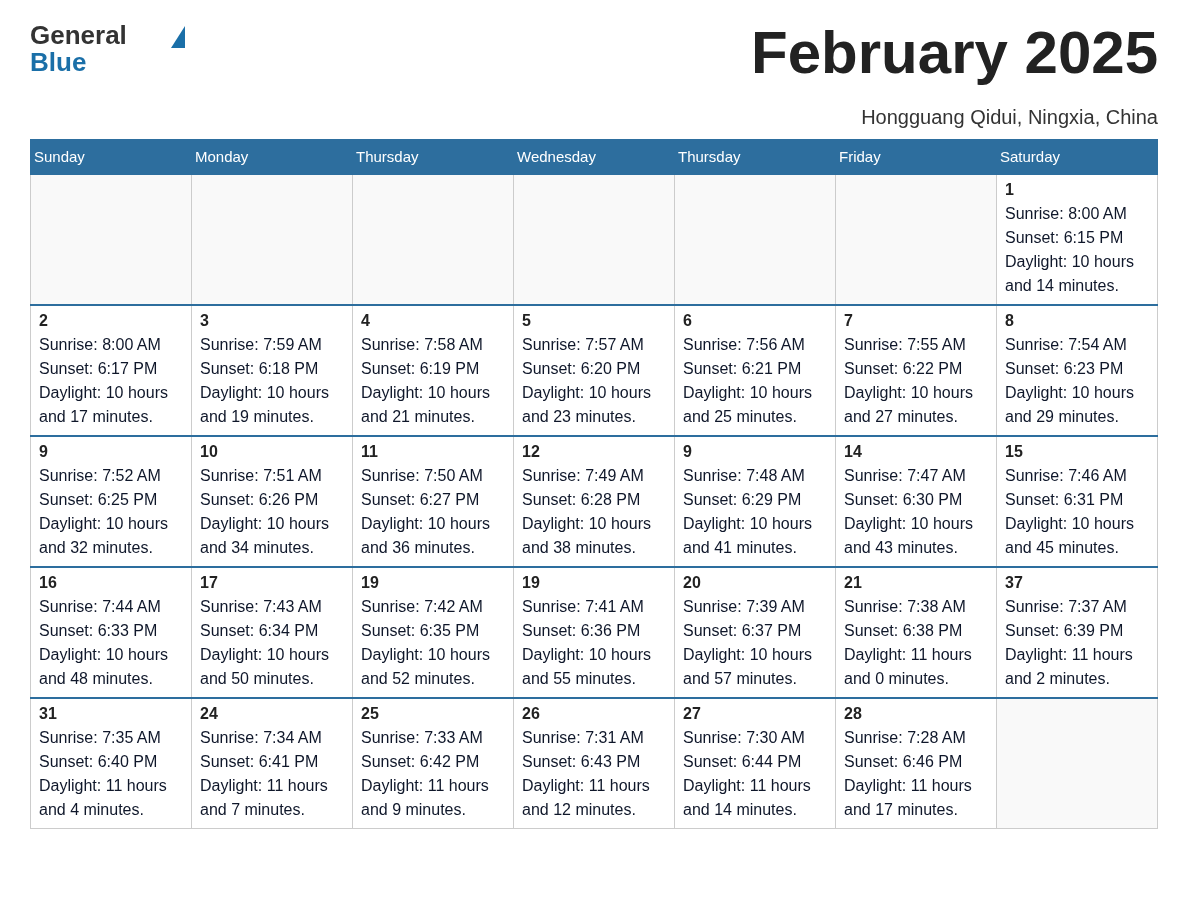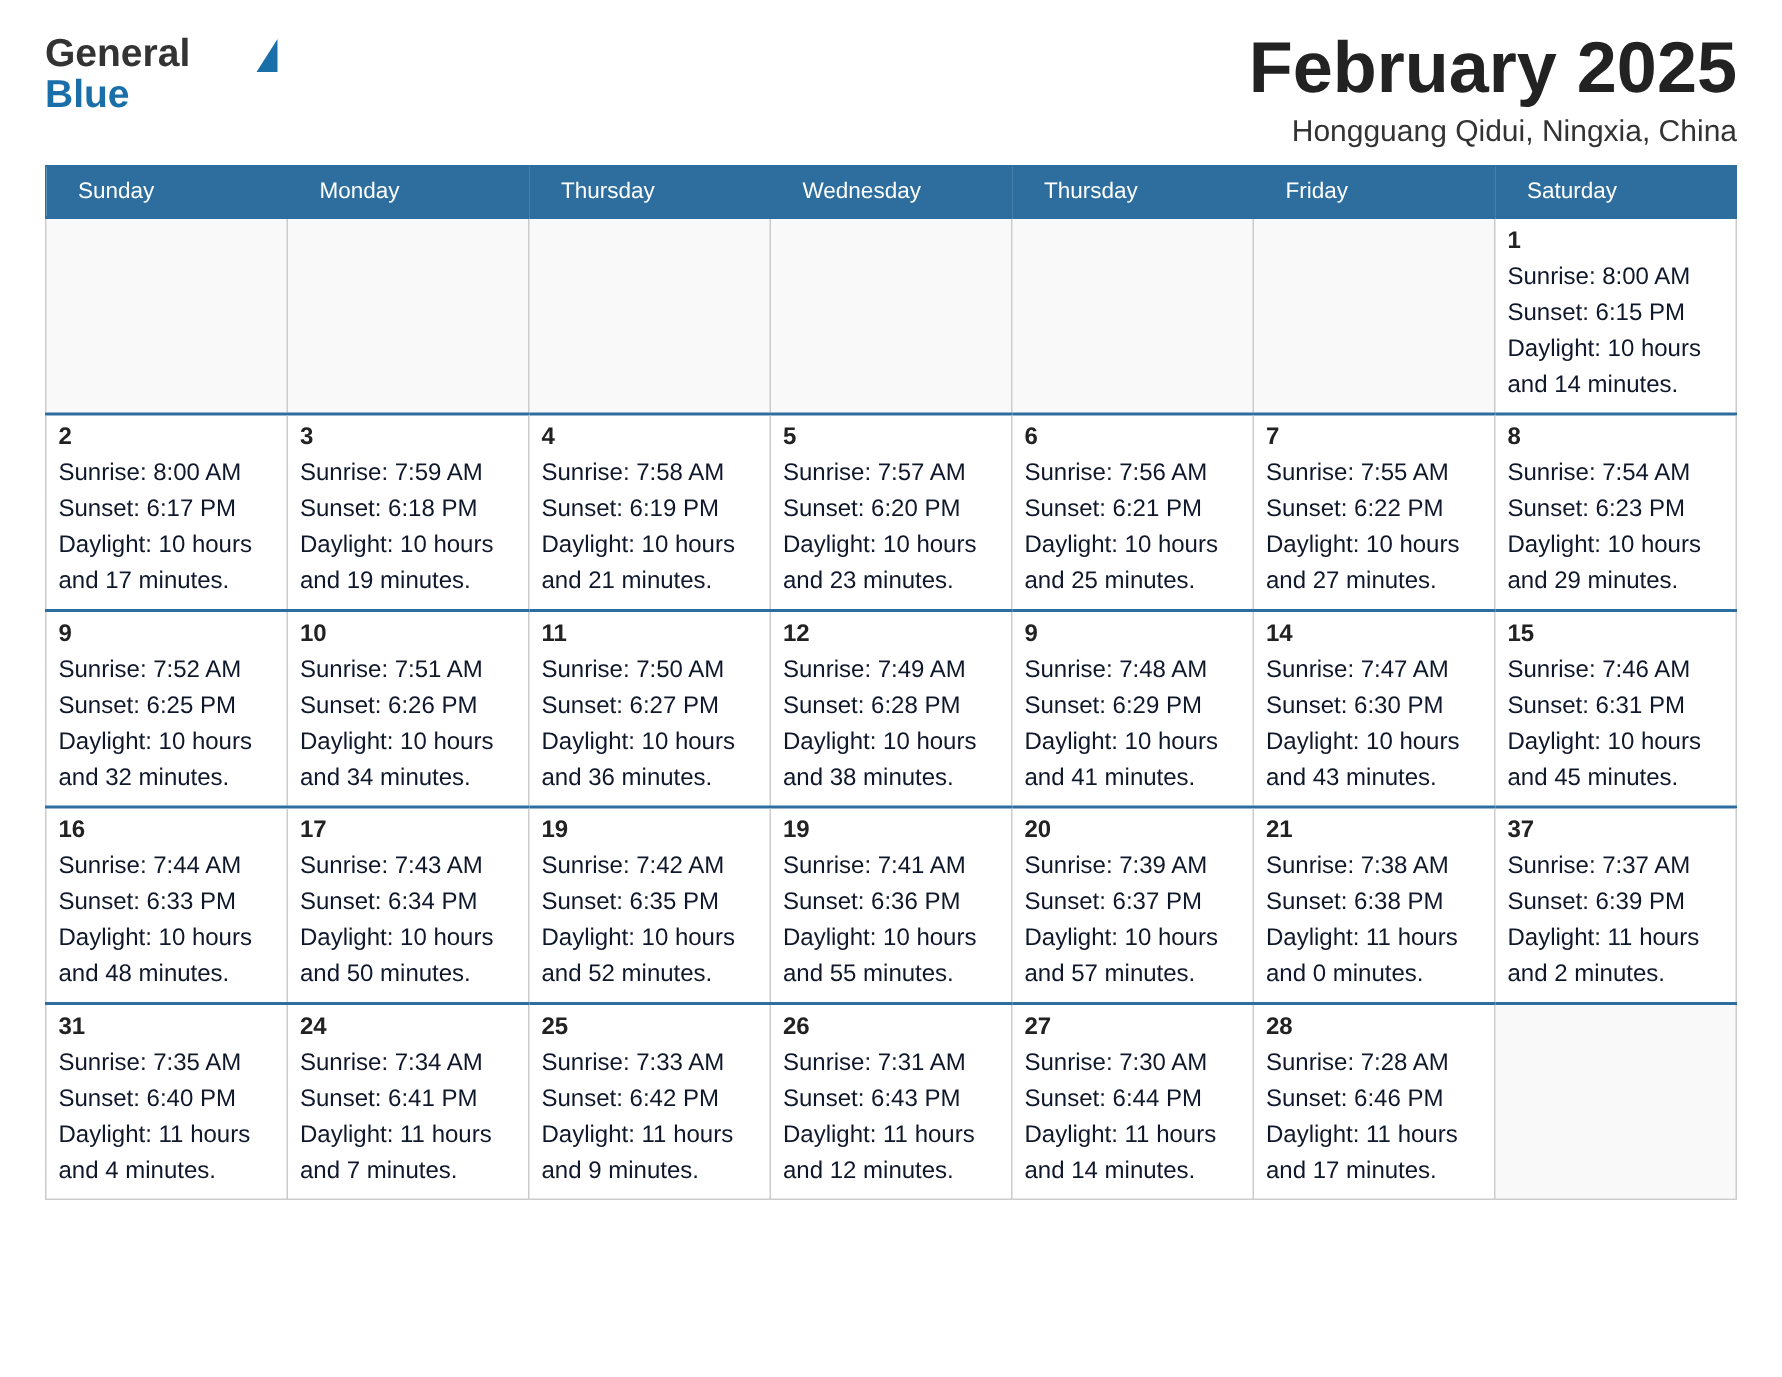--- a/index.html
+++ b/index.html
@@ -42,39 +42,39 @@
     .logo-blue {
       font-size: 26px;
       font-weight: bold;
       color: #1a6fa8;
       margin-top: -4px;
     }
     .title-area {
       text-align: right;
     }
     .month-title {
-      font-size: 48px;
+      font-size: 60px;
       font-weight: bold;
       color: #222;
       line-height: 1.1;
     }
     .location {
       font-size: 20px;
       color: #333;
-      margin-top: 4px;
+      margin-top: 20px;
     }
     .calendar {
       width: 100%;
       border-collapse: collapse;
       margin-top: 10px;
     }
     .calendar th {
       background-color: #2d6e9e;
       color: white;
-      padding: 8px 21px;
+      padding: 8px 3px;
       font-size: 15px;
       font-weight: normal;
       text-align: left;
       border: 1px solid #2d6e9e;
     }
     .calendar td {
       vertical-align: top;
       padding: 6px 8px;
       border: 1px solid #ccc;
       width: calc(100% / 7);

